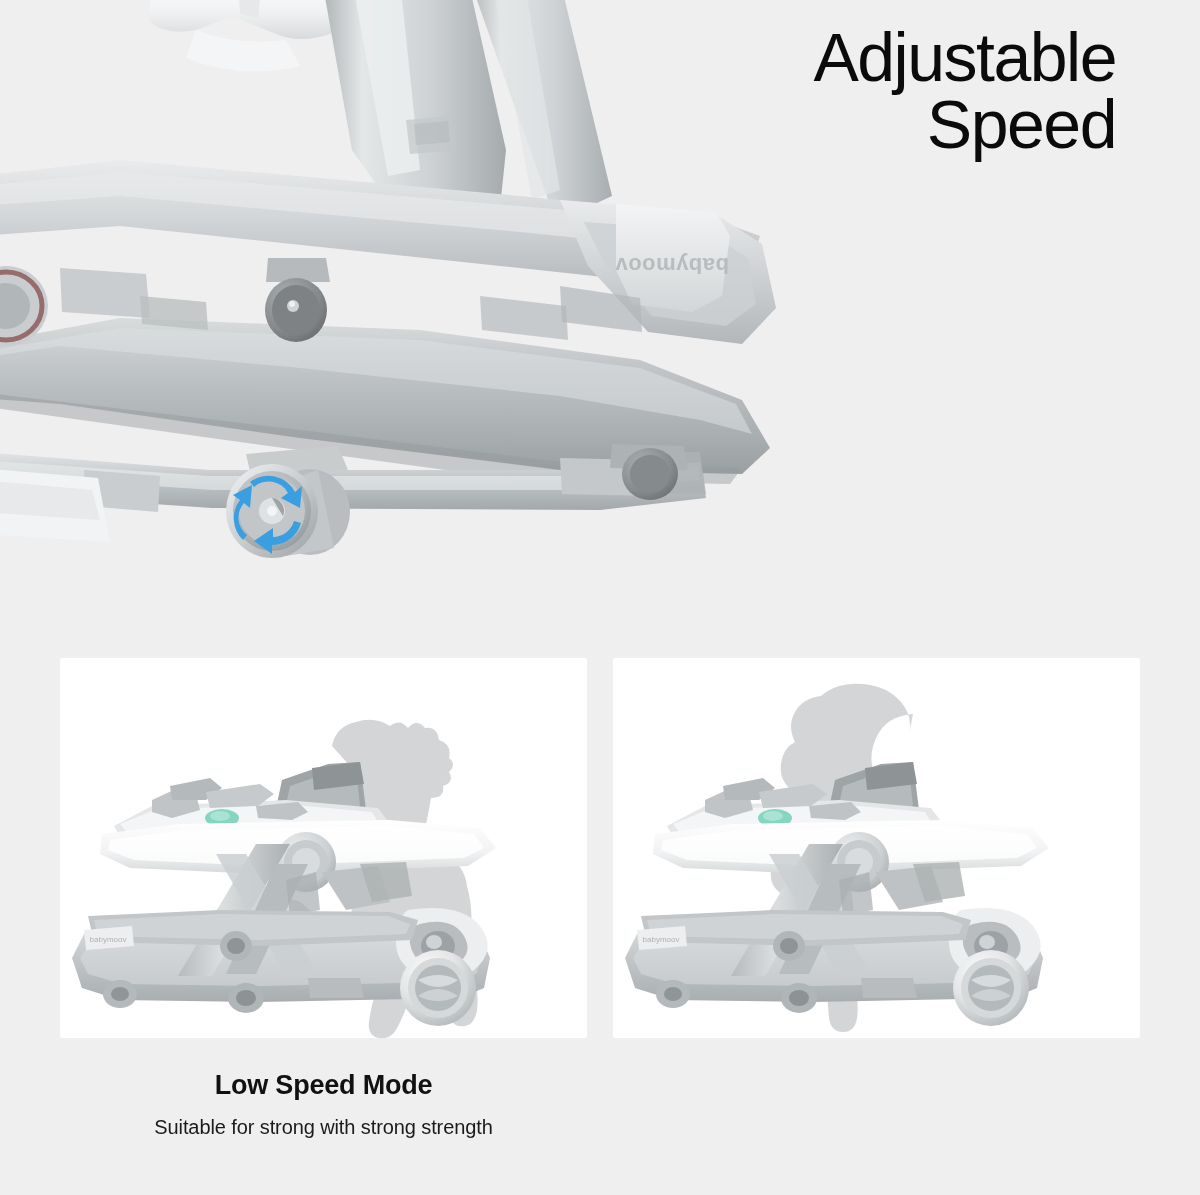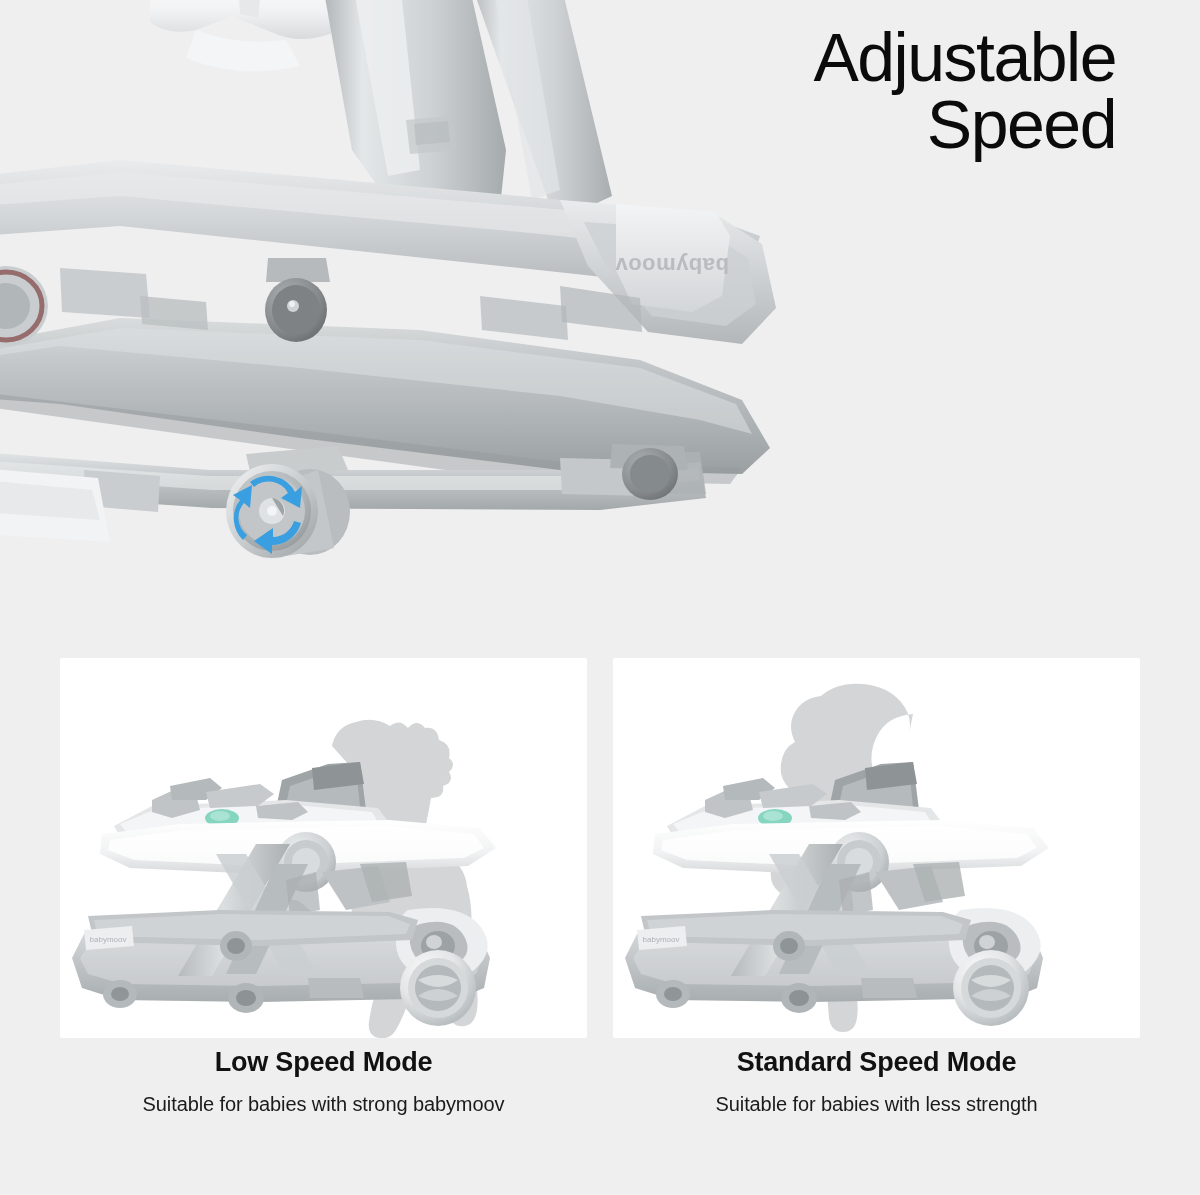--- a/index.html
+++ b/index.html
@@ -67,20 +67,21 @@
     position: absolute;
     left: 60px;
     top: 1048px;
     width: 1080px;
     display: flex;
     justify-content: space-between;
   }
   .caption-col {
     width: 527px;
     text-align: center;
+    margin-top: 23px;
   }
   .caption-title {
     font-size: 27px;
     font-weight: bold;
     color: #111111;
     letter-spacing: -0.2px;
     margin: 0 0 14px 0;
     line-height: 1.1;
   }
   .caption-sub {
@@ -453,21 +454,17 @@
             <path d="M358,338 q20,10 40,0 q-20,-14 -40,0 Z" fill="#cdd1d3"></path>
           </g>
         </g>
       </svg>
     </div>
   </div>
 
   <div class="captions">
     <div class="caption-col">
       <div class="caption-title">Low Speed Mode</div>
-      <div class="caption-sub">Suitable for babies with strong babymoov</div>
-    </div>
-    <div class="caption-col">
-      <div class="caption-title">Standard Speed Mode</div>
-      <div class="caption-sub">Suitable for babies with less strength</div>
+      <div class="caption-sub">Suitable for strong with strong strength</div>
     </div>
   </div>
 
 </div>
 
 </body></html>

